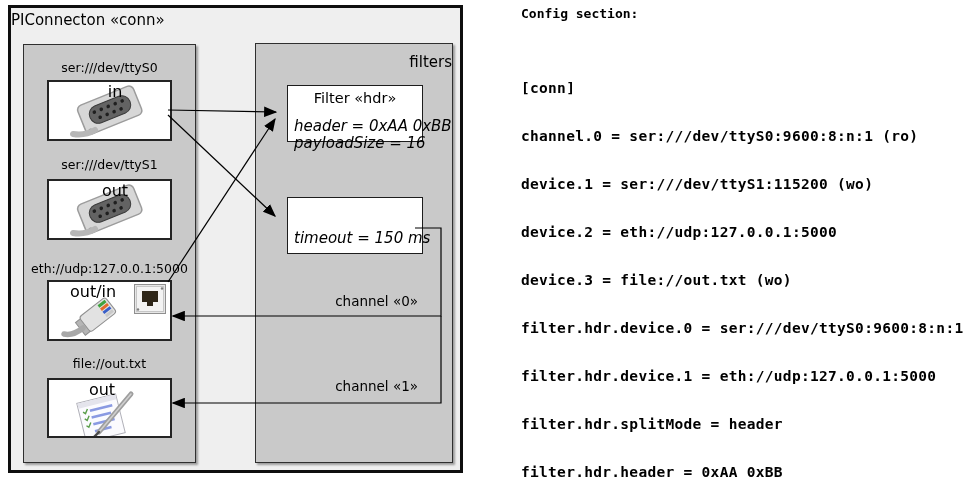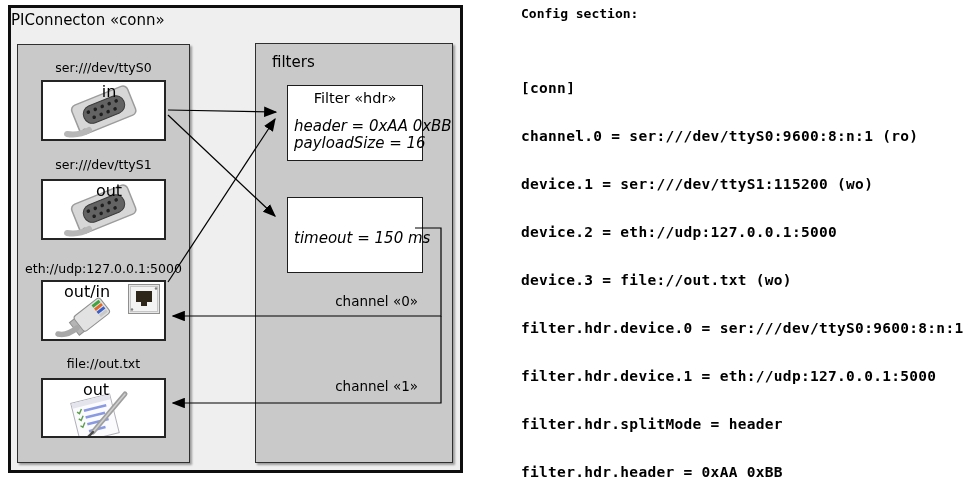--- a/index.html
+++ b/index.html
@@ -8,34 +8,34 @@
           font-family:"DejaVu Sans", sans-serif; color:#000; overflow:hidden; }
 
   
   .outer { position:absolute; left:8px; top:5px; width:455px; height:468px;
            background:#efefef; border:3px solid #0e0e0e; }
   .outer-title { position:absolute; left:0; right:0; top:3px; text-align:left;
                  font-size:15px; }
 
   .group { position:absolute; background:#c9c9c9; border:1px solid #2f2f2f;
            box-shadow:2px 2px 2px rgba(0,0,0,0.35); }
-  .devices-group { left:6px; top:36px; width:173px; height:419px; }
+  .devices-group { left:12px; top:36px; width:173px; height:419px; }
   .filters-group { left:244px; top:35px; width:198px; height:420px; }
-  .filters-label { position:absolute; left:16px; right:0; top:9px; text-align:left;
+  .filters-label { position:absolute; left:8px; right:0; top:9px; text-align:right;
                    font-size:15px; }
 
   .dev-label { position:absolute; left:0; right:0; text-align:center; font-size:12.5px; }
   .dev-box { position:absolute; left:23px; width:125px; height:61px;
              background:#ffffff; border:2px solid #242424; overflow:hidden; }
   .dir { position:relative; z-index:2; font-size:16px; line-height:18px; }
   .dir-center { text-align:center; padding-top:1px;padding-left:11px; }
   .dir-left { padding:1px 0 0 4px; display:inline-block; }
   .icon-abs { position:absolute; }
 
-  .filter-box { position:absolute; left:31px; width:136px; height:76px;
+  .filter-box { position:absolute; left:31px; width:136px; height:57px;
                 background:#ffffff; border:1.5px solid #1d1d1d; }
   .filter-title { position:absolute; left:0; right:0; top:4px; text-align:center;
                   font-size:14.5px; }
   .filter-attr { position:absolute; left:6px; font-size:15px; white-space:nowrap;font-style:italic; }
 
   .conn-svg { position:absolute; left:-3px; top:-3px; width:455px; height:468px;
               pointer-events:none; }
   .chan-label { position:absolute; width:92px; text-align:right; font-size:13.5px; }
   .chan-0 { left:315px; top:285px; }
   .chan-1 { left:315px; top:370px; }

